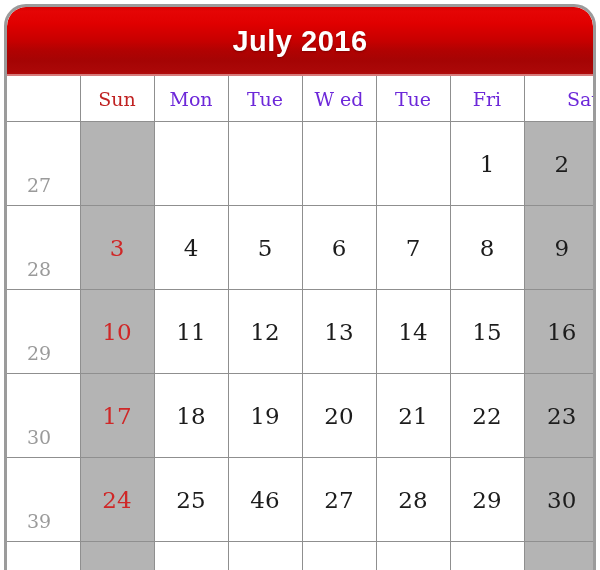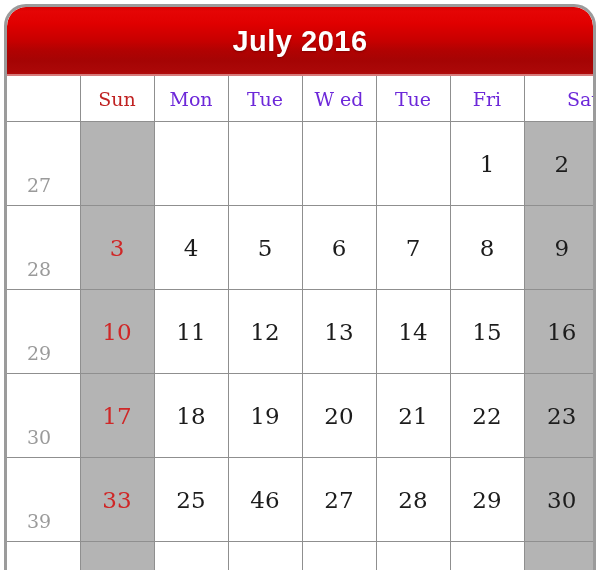--- a/index.html
+++ b/index.html
@@ -206,21 +206,21 @@
           <td class="day-cell shaded sunday">17</td>
           <td class="day-cell">18</td>
           <td class="day-cell">19</td>
           <td class="day-cell">20</td>
           <td class="day-cell">21</td>
           <td class="day-cell">22</td>
           <td class="day-cell shaded last-col">23</td>
         </tr>
         <tr class="week-row">
           <td class="weeknum">39</td>
-          <td class="day-cell shaded sunday">33</td>
+          <td class="day-cell shaded sunday">24</td>
           <td class="day-cell">25</td>
           <td class="day-cell">46</td>
           <td class="day-cell">27</td>
           <td class="day-cell">28</td>
           <td class="day-cell">29</td>
           <td class="day-cell shaded last-col">30</td>
         </tr>
         <tr class="week-row last-row">
           <td class="weeknum">32</td>
           <td class="day-cell shaded sunday plain-black">31</td>

